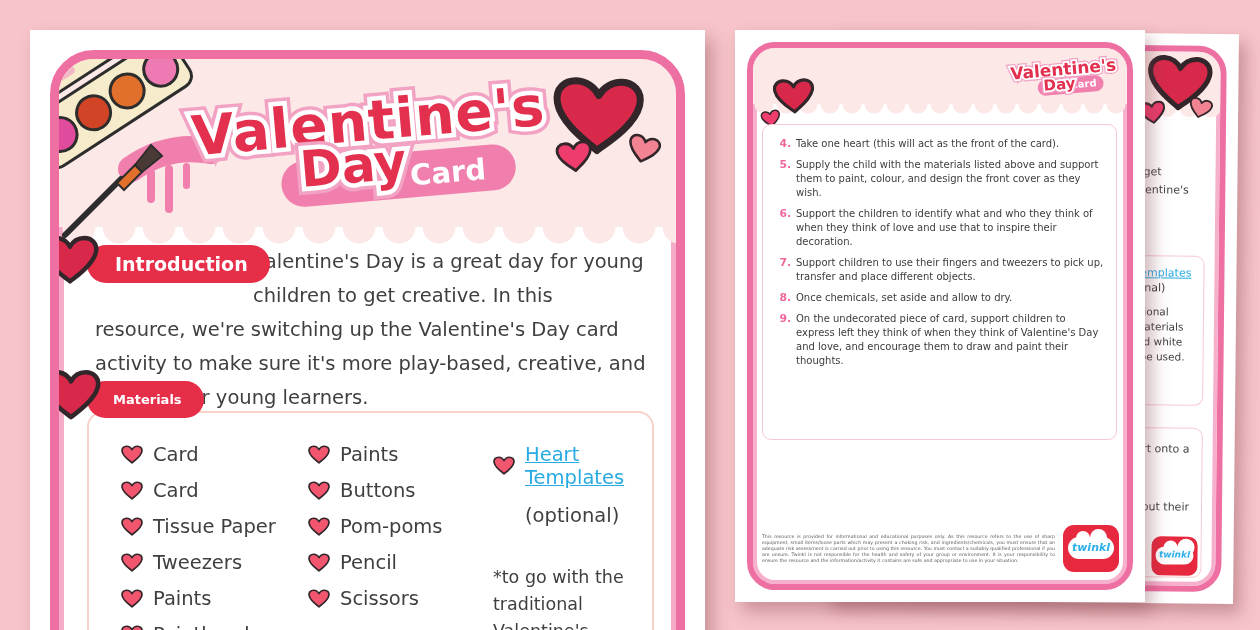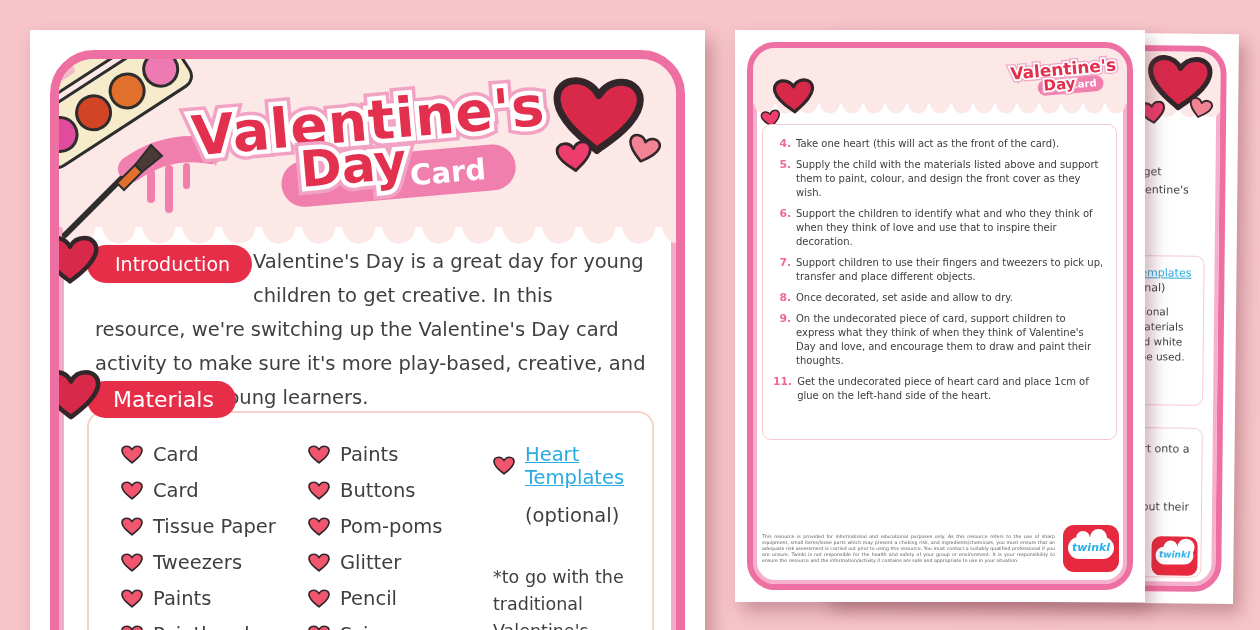--- a/index.html
+++ b/index.html
@@ -41,29 +41,29 @@
 
   .hb { display:block; width:100%; height:100%; }
   .heart { position:absolute; }
 
   .cluster1 { position:absolute; right:14px; top:16px; width:150px; height:110px; z-index:4; }
   .cluster1 .h-big   { width:92px; height:82px; right:18px; top:2px; transform:rotate(2deg); }
   .cluster1 .h-left  { width:37px; height:33px; left:44px; top:66px; transform:rotate(-6deg); }
   .cluster1 .h-right { width:33px; height:30px; right:2px;  top:60px; transform:rotate(14deg); }
 
   .badge { display:inline-flex; align-items:center; background:#e62e49; color:#fff;
-           font-weight:normal; border-radius:20px; position:relative; }
+           font-weight:bold; border-radius:20px; position:relative; }
   .badge .b-heart { position:absolute; }
 
   .intro { position:absolute; left:36px; right:28px; top:186px; font-size:19.5px; line-height:34px; z-index:4; }
   .intro .float-gap { float:left; width:158px; height:38px; }
   .intro-badge { position:absolute; left:-8px; top:0; height:38px; padding:0 22px 0 28px; font-size:19px; }
   .intro-badge .b-heart { left:-46px; top:-10px; width:58px; height:52px; }
 
-  .mat-badge { position:absolute; left:28px; top:322px; height:37px; padding:0 22px 0 26px; font-size:22px; z-index:5;text-align:right; }
+  .mat-badge { position:absolute; left:28px; top:322px; height:37px; padding:0 22px 0 26px; font-size:13px; z-index:5;text-align:right; }
   .mat-badge .b-heart { left:-46px; top:-12px; width:60px; height:54px; }
 
   .mat-box { position:absolute; left:28px; right:22px; top:352px; height:260px;
              border:2px solid #f8d2c9; border-radius:16px; background:#fff;
              padding:30px 18px 16px 32px; display:flex; z-index:4; }
   .mat-col { display:flex; flex-direction:column; gap:13px; }
   .mat-col.c1 { width:187px; }
   .mat-col.c2 { width:185px; }
   .mat-col.c3 { flex:1; }
   .mat-item { display:flex; align-items:center; gap:10px; font-size:19.5px; }
@@ -224,29 +224,25 @@
         <div class="step">
           <span class="num">6.</span>
           <span class="stxt">Support the children to identify what and who they think of when they think of love and use that to inspire their decoration.</span>
         </div>
         <div class="step">
           <span class="num">7.</span>
           <span class="stxt">Support children to use their fingers and tweezers to pick up, transfer and place different objects.</span>
         </div>
         <div class="step">
           <span class="num">8.</span>
-          <span class="stxt">Once decorated, set aside and allow to dry.</span>
+          <span class="stxt">Once chemicals, set aside and allow to dry.</span>
         </div>
         <div class="step">
           <span class="num">9.</span>
-          <span class="stxt">On the undecorated piece of card, support children to express what they think of when they think of Valentine's Day and love, and encourage them to draw and paint their thoughts.</span>
-        </div>
-        <div class="step">
-          <span class="num">11.</span>
-          <span class="stxt">Get the undecorated piece of heart card and place 1cm of glue on the left-hand side of the heart.</span>
+          <span class="stxt">On the undecorated piece of card, support children to express left they think of when they think of Valentine's Day and love, and encourage them to draw and paint their thoughts.</span>
         </div>
       </div>
 
     <div class="footer-sm">
       <div class="disclaimer">This resource is provided for informational and educational purposes only. As this resource refers to the use of sharp equipment, small items/loose parts which may present a choking risk, and ingredients/chemicals, you must ensure that an adequate risk assessment is carried out prior to using this resource. You must contact a suitably qualified professional if you are unsure. Twinkl is not responsible for the health and safety of your group or environment. It is your responsibility to ensure the resource and the information/activity it contains are safe and appropriate to use in your situation.</div>
       <div class="twinkl">
         <div class="cloud"></div>
         <div class="brand">twinkl</div>
       </div>
     </div>
@@ -412,28 +408,20 @@
               </svg>
             </span>
             <span>Pom-poms</span>
           </div>
           <div class="mat-item">
             <span style="width: 22px; height: 20px; flex: 0 0 22px;">
               <svg class="hb" viewBox="0 0 34 30">
                 <path d="M17 27C14.8 25 3.5 18 1.8 9.8 0.7 4.5 4.5 1.5 8.6 1.5c3.6 0 6.8 2.1 8.4 5.2 1.6-3.1 4.8-5.2 8.4-5.2 4.1 0 7.9 3 6.8 8.3C30.5 18 19.2 25 17 27Z" fill="#f2566e" stroke="#33262b" stroke-width="2.6" stroke-linejoin="round"></path>
               </svg>
             </span>
-            <span>Glitter</span>
-          </div>
-          <div class="mat-item">
-            <span style="width: 22px; height: 20px; flex: 0 0 22px;">
-              <svg class="hb" viewBox="0 0 34 30">
-                <path d="M17 27C14.8 25 3.5 18 1.8 9.8 0.7 4.5 4.5 1.5 8.6 1.5c3.6 0 6.8 2.1 8.4 5.2 1.6-3.1 4.8-5.2 8.4-5.2 4.1 0 7.9 3 6.8 8.3C30.5 18 19.2 25 17 27Z" fill="#f2566e" stroke="#33262b" stroke-width="2.6" stroke-linejoin="round"></path>
-              </svg>
-            </span>
             <span>Pencil</span>
           </div>
           <div class="mat-item">
             <span style="width: 22px; height: 20px; flex: 0 0 22px;">
               <svg class="hb" viewBox="0 0 34 30">
                 <path d="M17 27C14.8 25 3.5 18 1.8 9.8 0.7 4.5 4.5 1.5 8.6 1.5c3.6 0 6.8 2.1 8.4 5.2 1.6-3.1 4.8-5.2 8.4-5.2 4.1 0 7.9 3 6.8 8.3C30.5 18 19.2 25 17 27Z" fill="#f2566e" stroke="#33262b" stroke-width="2.6" stroke-linejoin="round"></path>
               </svg>
             </span>
             <span>Scissors</span>
           </div>

